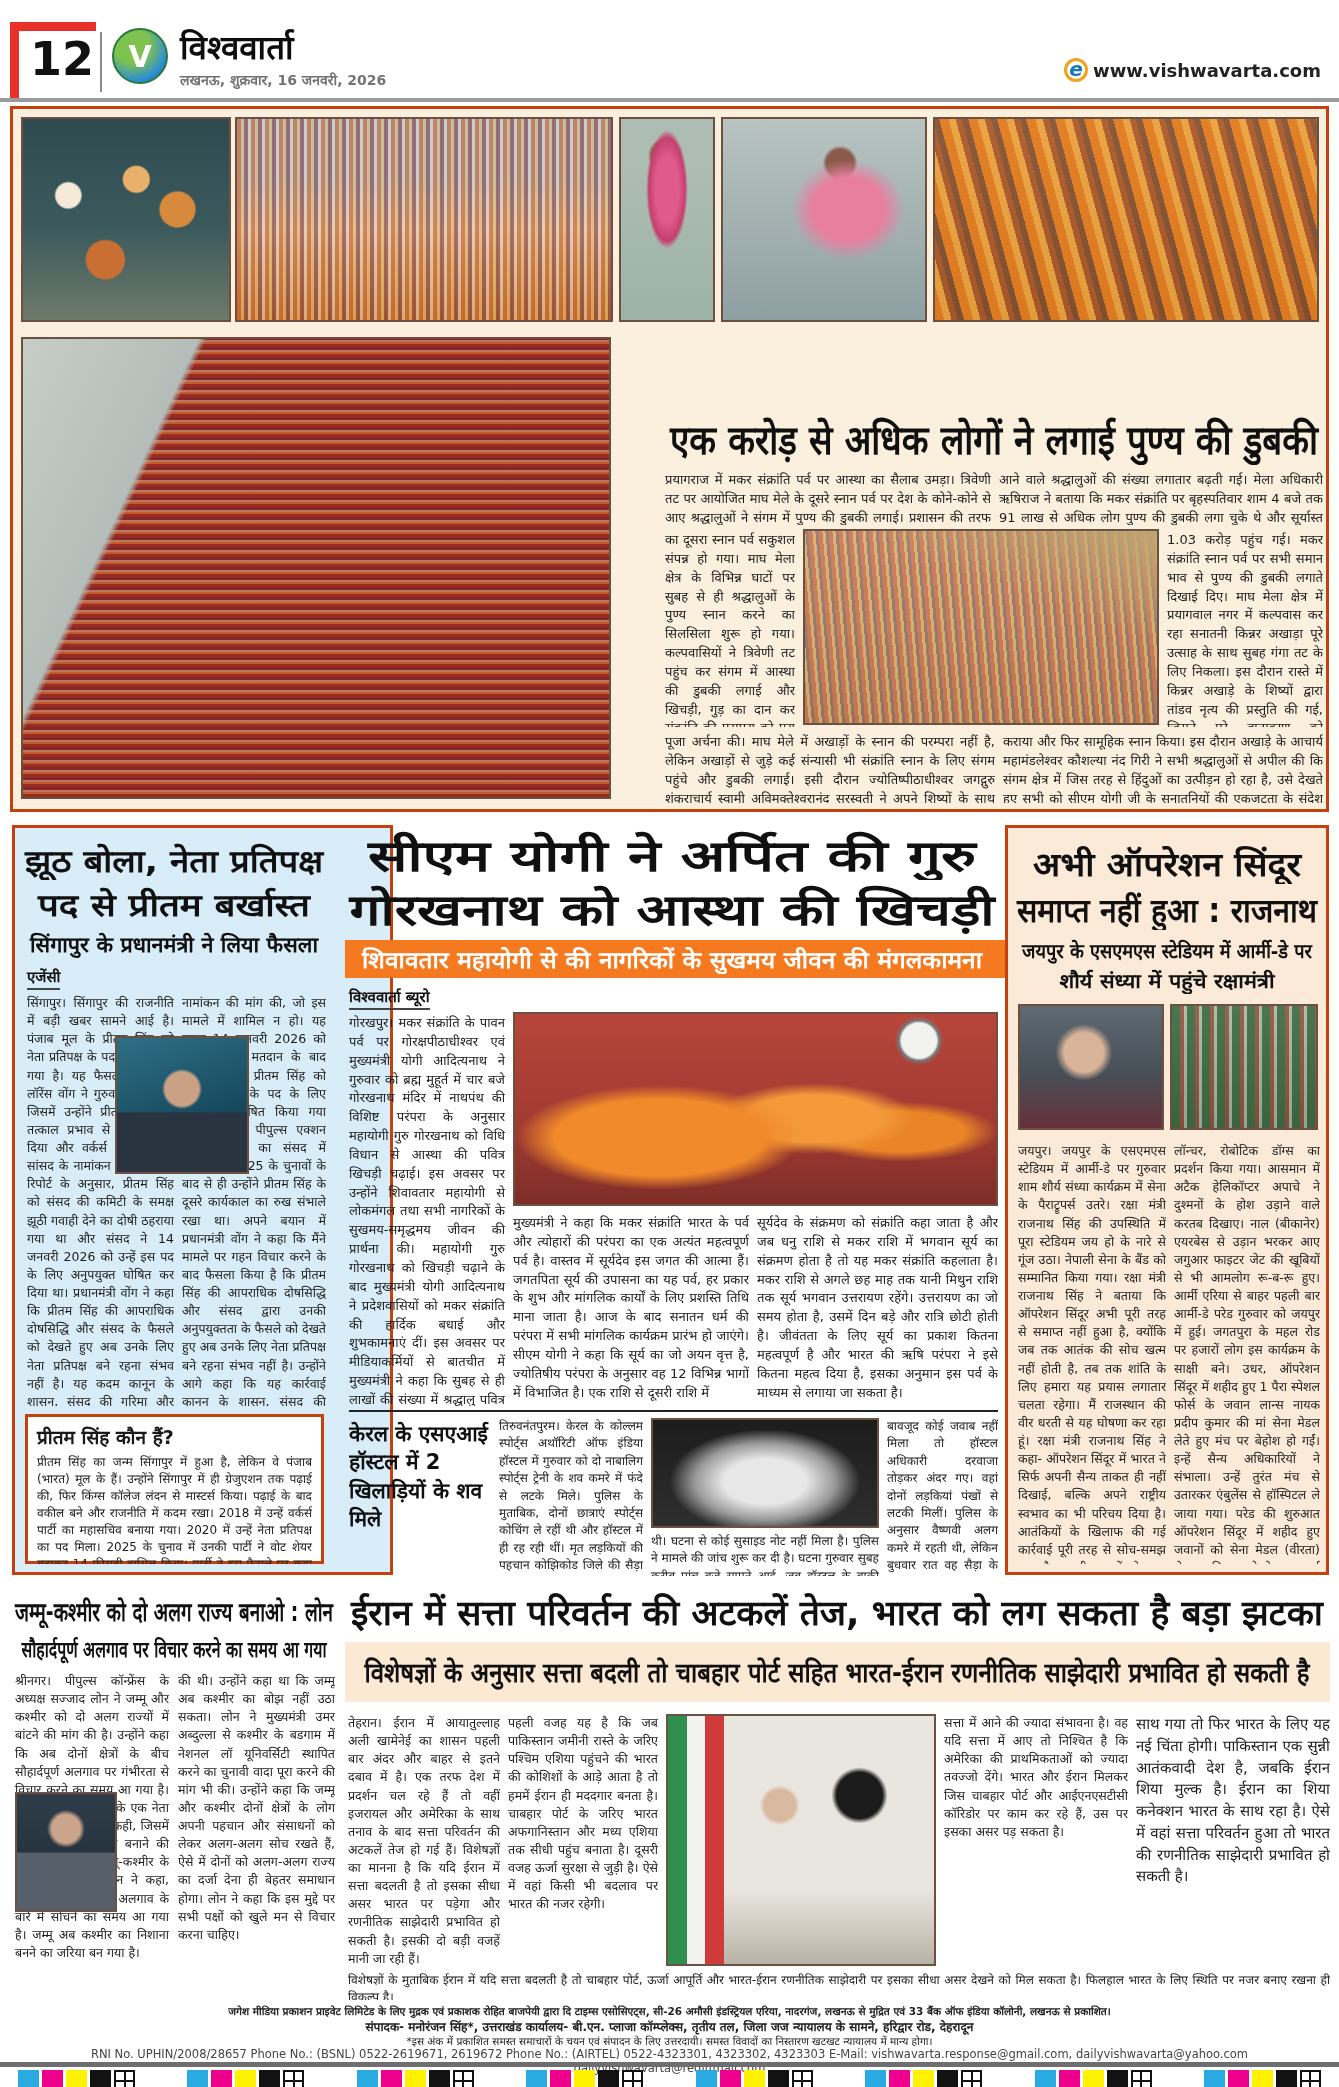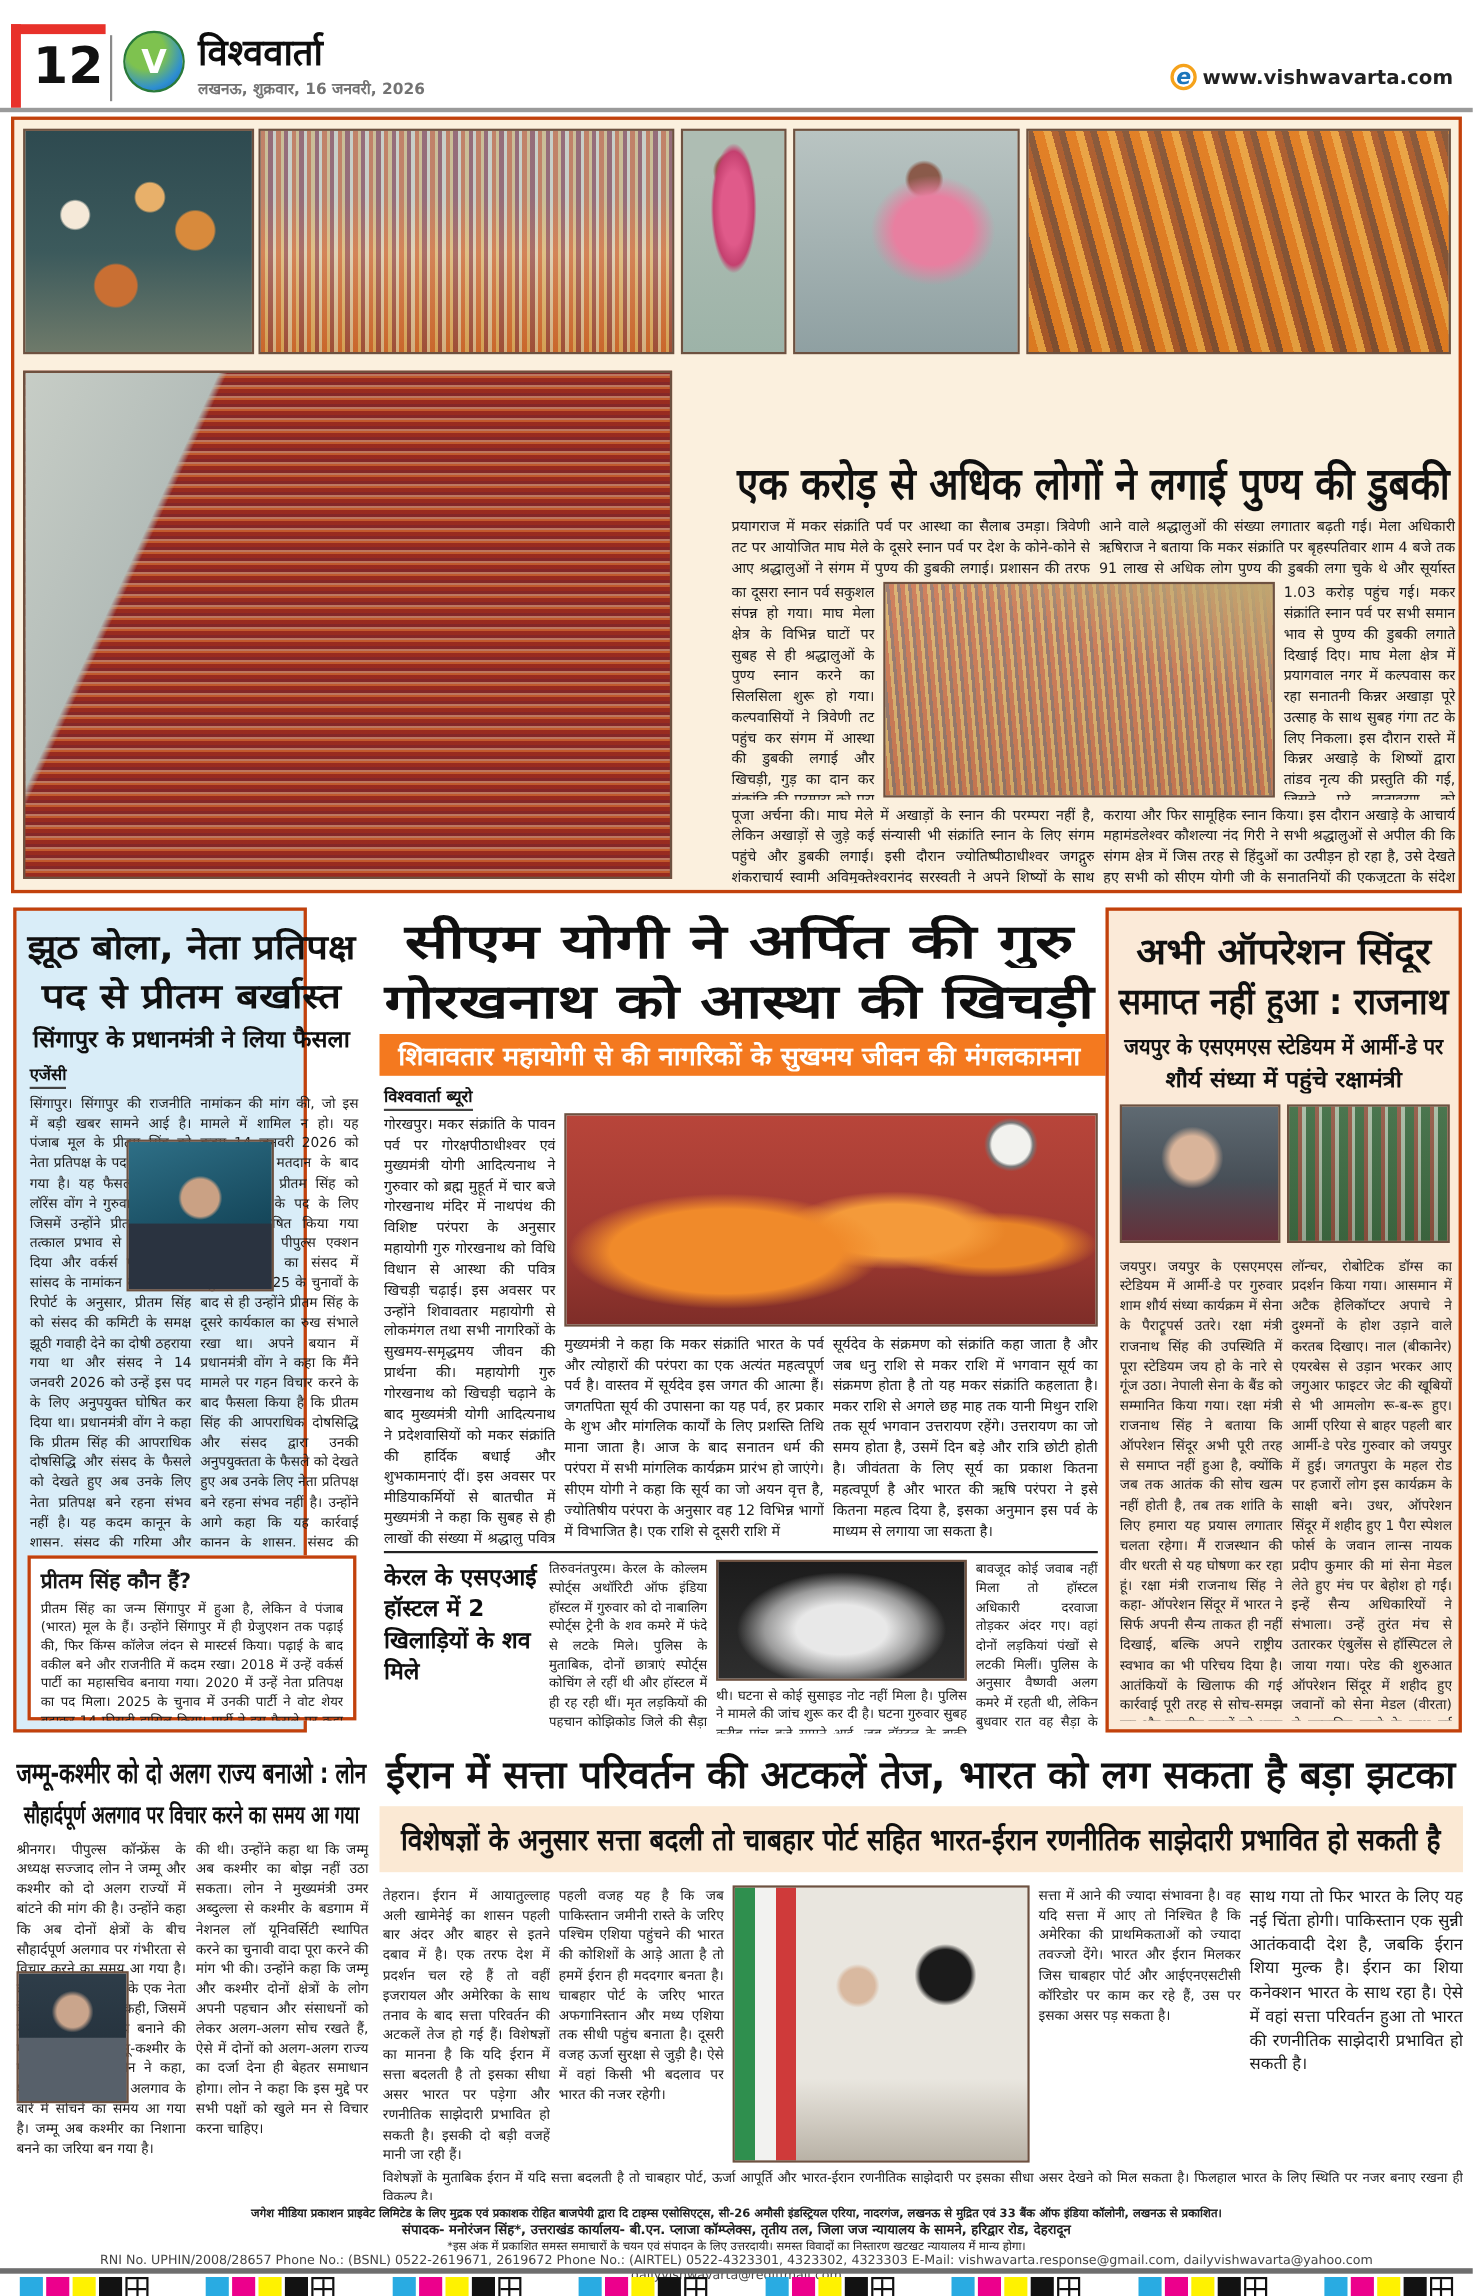--- a/index.html
+++ b/index.html
@@ -148,21 +148,21 @@
     <div class="col" style="left:986px;top:362px;width:324px;height:54px">आने वाले श्रद्धालुओं की संख्या लगातार बढ़ती गई। मेला अधिकारी ऋषिराज ने बताया कि मकर संक्रांति पर बृहस्पतिवार शाम 4 बजे तक 91 लाख से अधिक लोग पुण्य की डुबकी लगा चुके थे और सूर्यास्त तक त्रिवेणी में डुबकी लगाने वाले श्रद्धालुओं की संख्या</div>
 
     <div class="col" style="left:652px;top:422px;width:130px;height:196px">का दूसरा स्नान पर्व सकुशल संपन्न हो गया। माघ मेला क्षेत्र के विभिन्न घाटों पर सुबह से ही श्रद्धालुओं के पुण्य स्नान करने का सिलसिला शुरू हो गया। कल्पवासियों ने त्रिवेणी तट पहुंच कर संगम में आस्था की डुबकी लगाई और खिचड़ी, गुड़ का दान कर संक्रांति की परम्परा को पूरा किया। दंडी साधुओं और आचार्य सम्प्रदाय के संतों ने नजदीकी गंगा घाटों पर डुबकी लगाई और उत्तरायण भगवान भास्कर की</div>
     <div class="photo ph-ghat" style="left:790px;top:420px;width:356px;height:196px"></div>
     <div class="col" style="left:1154px;top:422px;width:156px;height:196px">1.03 करोड़ पहुंच गई। मकर संक्रांति स्नान पर्व पर सभी समान भाव से पुण्य की डुबकी लगाते दिखाई दिए। माघ मेला क्षेत्र में प्रयागवाल नगर में कल्पवास कर रहा सनातनी किन्नर अखाड़ा पूरे उत्साह के साथ सुबह गंगा तट के लिए निकला। इस दौरान रास्ते में किन्नर अखाड़े के शिष्यों द्वारा तांडव नृत्य की प्रस्तुति की गई, जिसने पूरे वातावरण को भक्तिमय व अलौकिक बना दिया। अखाड़े के सदस्यों ने गंगा तट पहुंचकर सबसे पहले अपनी कुलदेवी बड़वरा माता को गंगा स्नान</div>
 
     <div class="col" style="left:652px;top:624px;width:330px;height:70px">पूजा अर्चना की। माघ मेले में अखाड़ों के स्नान की परम्परा नहीं है, लेकिन अखाड़ों से जुड़े कई संन्यासी भी संक्रांति स्नान के लिए संगम पहुंचे और डुबकी लगाई। इसी दौरान ज्योतिष्पीठाधीश्वर जगद्गुरु शंकराचार्य स्वामी अविमुक्तेश्वरानंद सरस्वती ने अपने शिष्यों के साथ 'गो प्रतिष्ठा स्नान यात्रा' का विधिवत प्रारम्भ किया। मौसम खुला होने की वजह से त्रिवेणी में संक्रांति स्नान को</div>
     <div class="col" style="left:990px;top:624px;width:320px;height:70px">कराया और फिर सामूहिक स्नान किया। इस दौरान अखाड़े के आचार्य महामंडलेश्वर कौशल्या नंद गिरी ने सभी श्रद्धालुओं से अपील की कि संगम क्षेत्र में जिस तरह से हिंदुओं का उत्पीड़न हो रहा है, उसे देखते हुए सभी को सीएम योगी जी के सनातनियों की एकजुटता के संदेश का स्मरण रखना चाहिए, सभी सनातनी एकजुट होंगे तभी सुरक्षित रहेंगे।</div>
   </div>
 
-  <div class="redbox" style="left:12px;top:815px;width:267px;height:750px;background:#d9edf8">
+  <div class="redbox" style="left:12px;top:815px;width:381px;height:750px;background:#d9edf8">
     <div class="hsvg" style="left:4px;top:10px;width:311px;height:42px">
       <svg viewBox="0 0 311 42" preserveAspectRatio="none">
           <text x="155" y="34" text-anchor="middle" font-size="31" textLength="298" lengthAdjust="spacingAndGlyphs">झूठ बोला, नेता प्रतिपक्ष</text>
         </svg>
     </div>
     <div class="hsvg" style="left:4px;top:54px;width:311px;height:42px">
       <svg viewBox="0 0 311 42" preserveAspectRatio="none">
           <text x="155" y="34" text-anchor="middle" font-size="31" textLength="272" lengthAdjust="spacingAndGlyphs">पद से प्रीतम बर्खास्त</text>
         </svg>
     </div>

